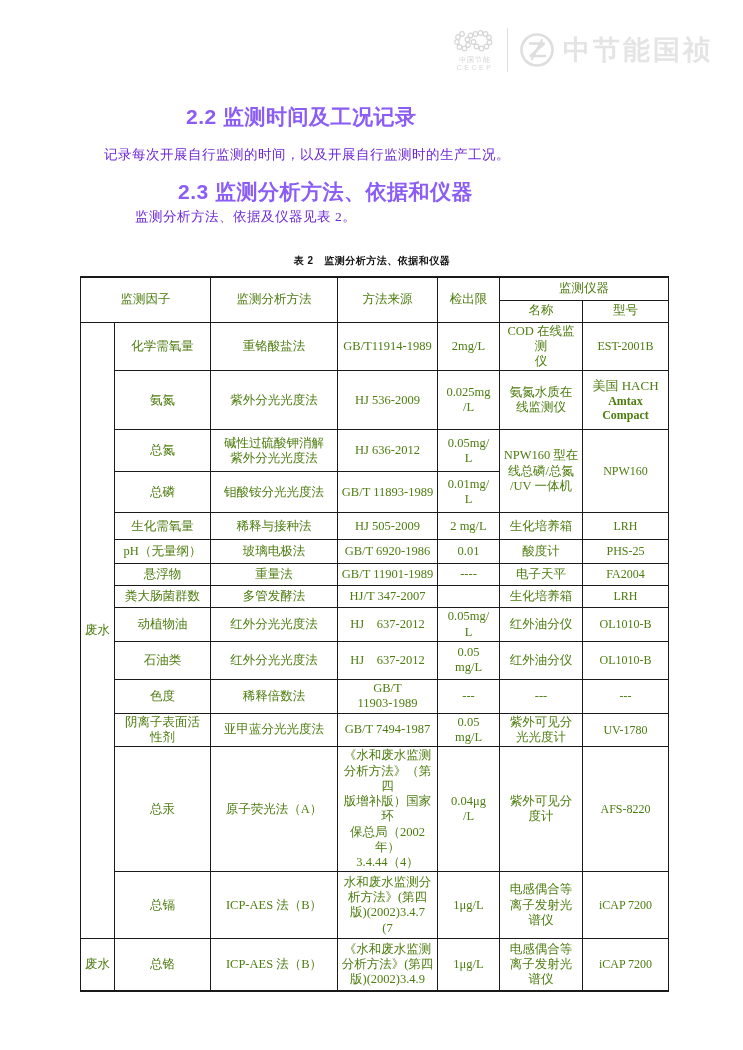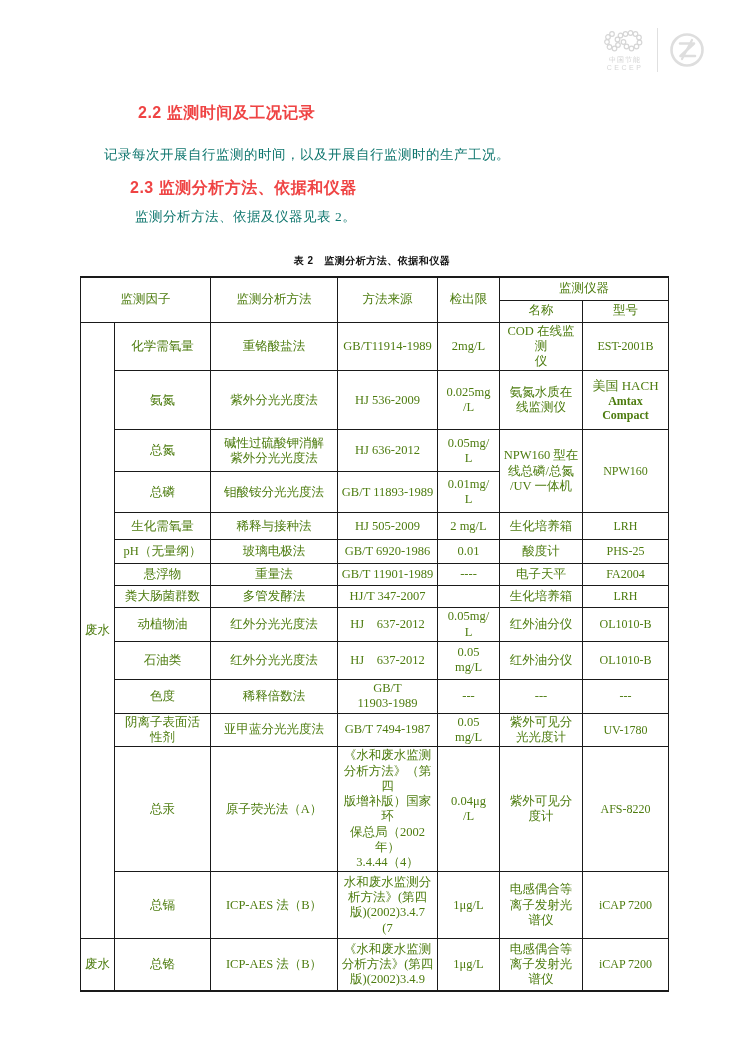--- a/index.html
+++ b/index.html
@@ -28,28 +28,29 @@
   .logo-text {
     font-family: "Liberation Sans", sans-serif;
     font-size: 27px; font-weight: bold;
     color: #e4e4e4; letter-spacing: 3px;
   }
 
   
   .h-sec {
     position: absolute;
     font-family: "Liberation Sans", sans-serif;
-    font-weight: bold; font-size: 16px; color: #ef4444;
+    font-weight: bold; font-size: 21px; color: #8b5cf6;
     letter-spacing: 0.5px;
+    margin-left: 48px;
   }
   .h22 { left: 138px; top: 103px; }
   .h23 { left: 130px; top: 178px; }
   .para {
     position: absolute;
-    font-size: 13.5px; color: #0f766e; letter-spacing: 0.5px;
+    font-size: 13.5px; color: #6d28d9; letter-spacing: 0.5px;
   }
   .p22 { left: 104px; top: 146px; }
   .p23 { left: 135px; top: 208px; }
   .tbl-title {
     position: absolute; left: 77px; top: 254px; width: 590px;
     text-align: center; font-weight: bold; font-size: 10px;
     font-family: "Liberation Sans", sans-serif; color: #111;
     letter-spacing: 0.5px;
   }
 
@@ -103,20 +104,21 @@
     </svg>
     <span class="logo-cn">中国节能</span>
     <span class="logo-en">CECEP</span>
   </div>
   <div class="logo-sep"></div>
   <svg class="logo-mark" width="38" height="38" viewBox="0 0 38 38">
     <circle cx="19" cy="19" r="15.5" fill="none" stroke="#dedede" stroke-width="2.6"></circle>
     <path d="M12 12.5 L26 12.5 L12.5 25 L27 25" fill="none" stroke="#dedede" stroke-width="2.6" stroke-linecap="round" stroke-linejoin="round"></path>
     <path d="M24 9 L14 28" fill="none" stroke="#dedede" stroke-width="2.2" stroke-linecap="round"></path>
   </svg>
+  <span class="logo-text">中节能国祯</span>
 </div>
 
 <div class="h-sec h22">2.2 监测时间及工况记录</div>
 <div class="para p22">记录每次开展自行监测的时间，以及开展自行监测时的生产工况。</div>
 <div class="h-sec h23">2.3 监测分析方法、依据和仪器</div>
 <div class="para p23">监测分析方法、依据及仪器见表 2。</div>
 <div class="tbl-title">表 2　监测分析方法、依据和仪器</div>
 
 <table class="tbl">
   <colgroup>

